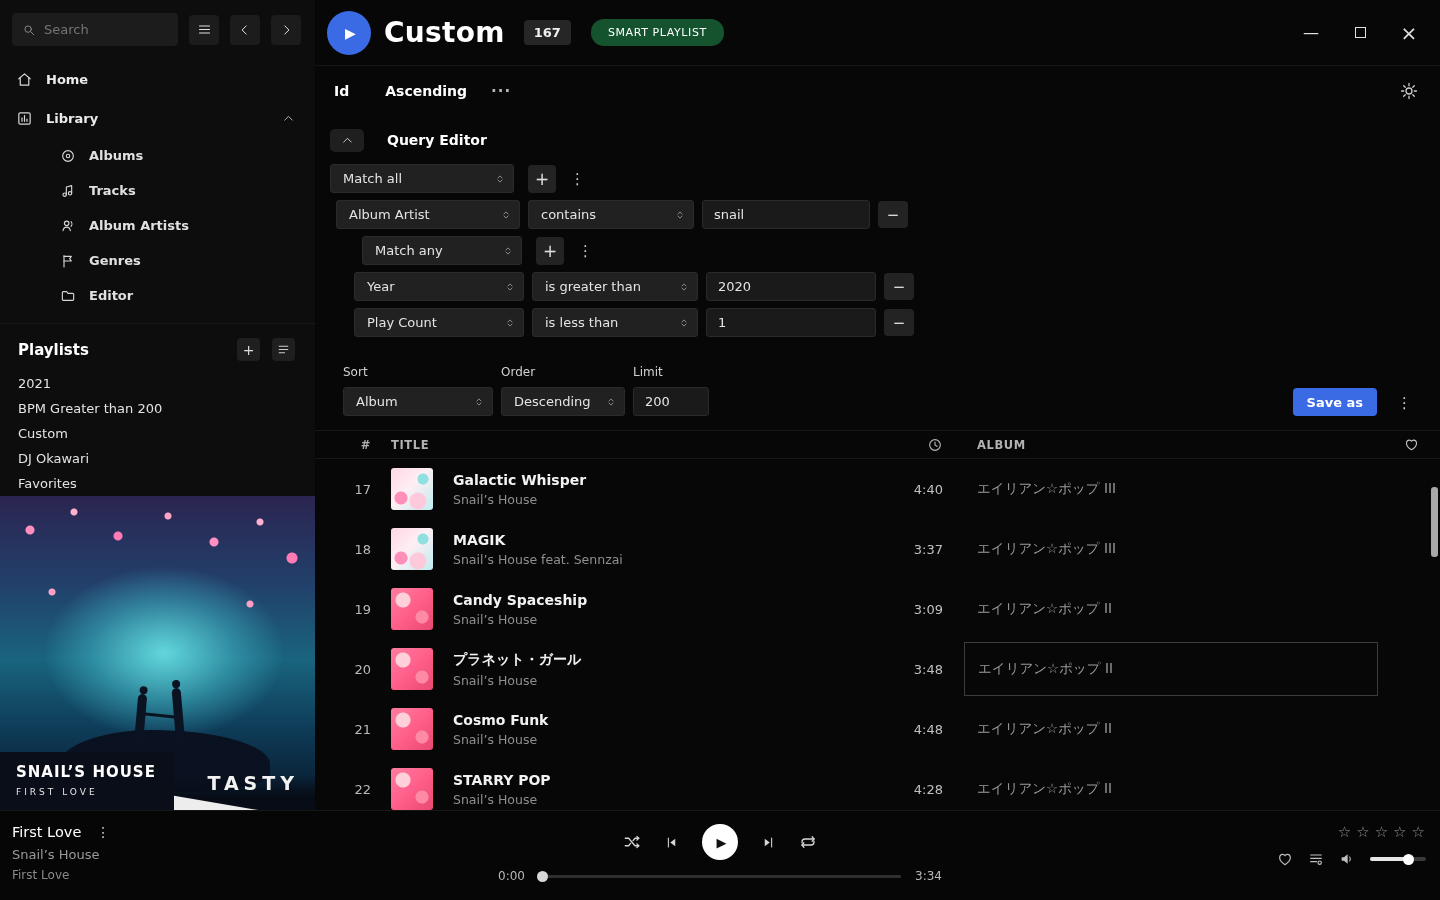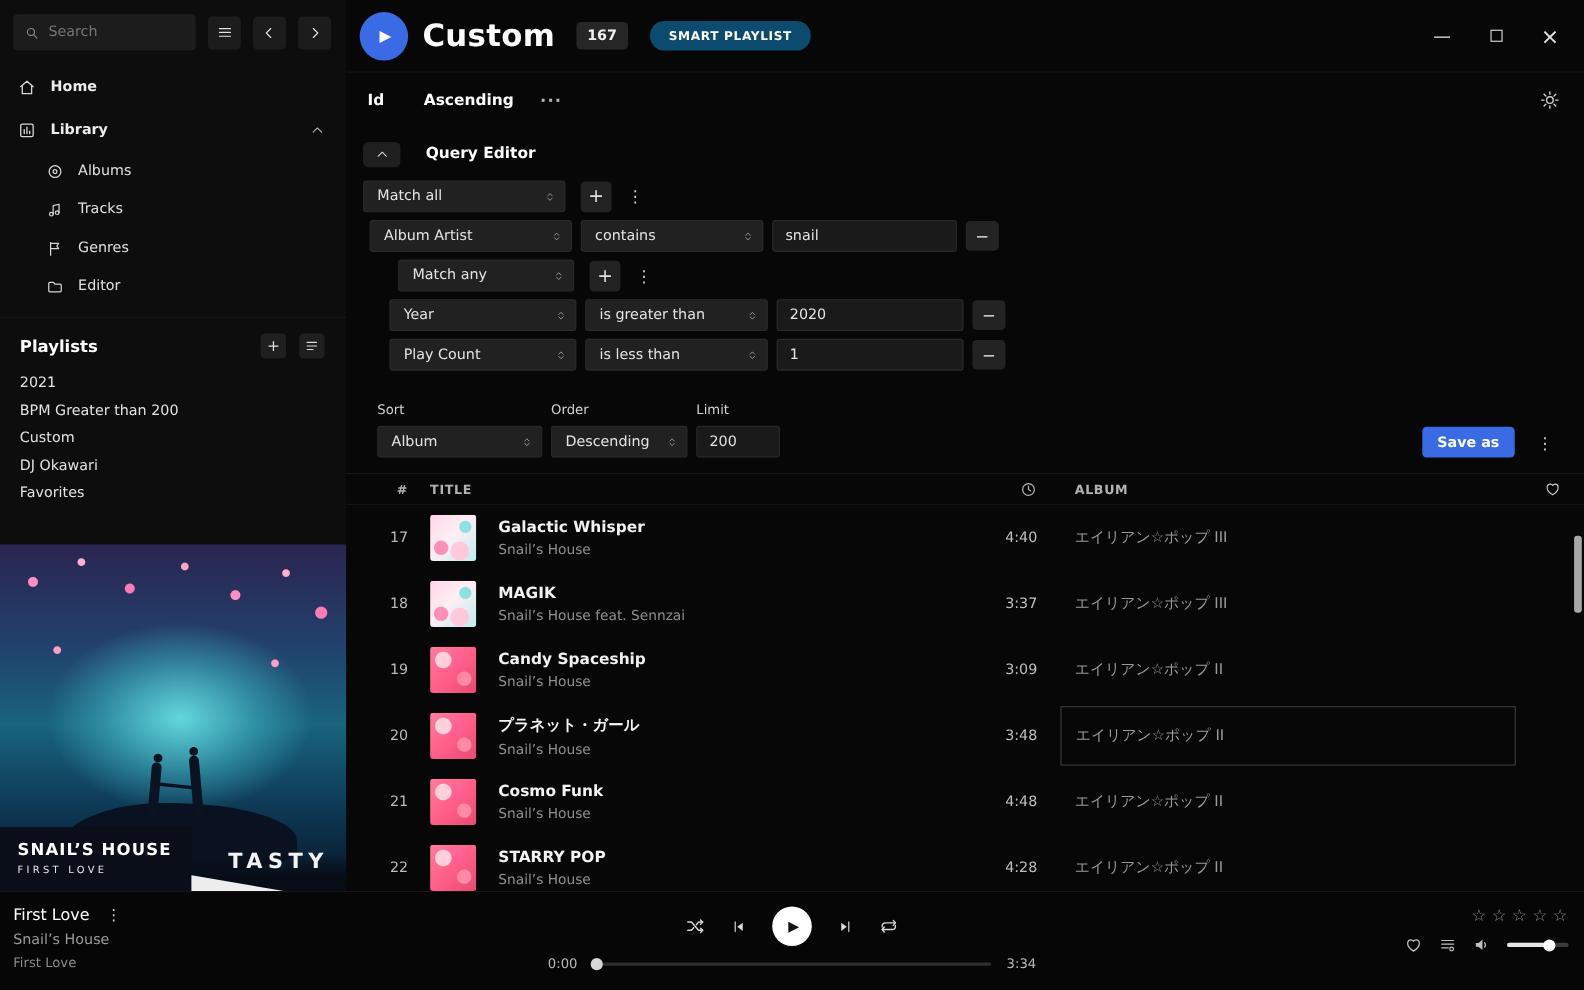--- a/index.html
+++ b/index.html
@@ -17,22 +17,22 @@
   .search-box { width:166px; height:33px; background:#1c1c1c; border-radius:4px;
                 display:flex; align-items:center; gap:8px; padding:0 10px; color:#8a8a8a; }
   .search-box input { flex:1; min-width:0; background:transparent; border:none; outline:none;
                       color:#cfcfcf; font-size:13px; font-family:inherit; }
   .icon-btn { width:30px; height:30px; background:#1c1c1c; border-radius:4px; color:#e2e2e2;
               display:flex; align-items:center; justify-content:center; }
   .nav { margin-top:2px; }
   .nav-item { display:flex; align-items:center; gap:13px; height:39px; padding:0 20px 0 16px;
               font-size:13px; font-weight:bold; color:#ececec; cursor:pointer; }
   .nav-item .chev-right-space { margin-left:auto; color:#bdbdbd; }
-  .nav-sub { display:flex; align-items:center; gap:13px; height:35px; padding-left:42px;
-             font-size:13px; font-weight:normal; color:#e0e0e0; cursor:pointer; }
+  .nav-sub { display:flex; align-items:center; gap:13px; height:35px; padding-left:60px;
+             font-size:13px; font-weight:bold; color:#e0e0e0; cursor:pointer; }
   .nav-icon { color:#d6d6d6; }
   .playlists-section { border-top:1px solid #191919; margin-top:10px; }
   .playlists-head { display:flex; align-items:center; padding:14px 20px 10px 18px;gap:17px; }
   .playlists-head h2 { font-size:15px; font-weight:bold; color:#fff; }
   .pl-btns { margin-left:auto; display:flex; gap:12px; }
   .small-btn { width:23px; height:23px; background:#1f1f1f; border-radius:4px; color:#ddd;
                display:flex; align-items:center; justify-content:center; font-size:14px; }
   .playlist-item { height:25px; display:flex; align-items:center; padding-left:18px;
                    font-size:13px; color:#e3e3e3; cursor:pointer; }
 
@@ -73,22 +73,22 @@
   
   .main { background:#070707; position:relative; overflow:hidden; }
   .main-header { height:66px; display:flex; align-items:center; padding:0 22px 0 12px;
                  border-bottom:1px solid #151515; }
   .play-circle { width:44px; height:44px; border-radius:50%; background:var(--accent); color:#fff;
                  display:flex; align-items:center; justify-content:center; font-size:14px;
                  padding-left:3px; flex:0 0 44px; }
   .page-title { font-size:28px; font-weight:bold; margin-left:13px; letter-spacing:0.3px; }
   .count-badge { margin-left:19px; background:#262626; border-radius:4px; padding:5px 10px;
                  font-size:13px; font-weight:bold; color:#f0f0f0; }
-  .smart-badge { margin-left:20px; background:#0c4a6e; border-radius:13px; padding:7px 17px;
-                 font-size:11px; font-weight:bold; letter-spacing:0.6px; color:#fff; }
+  .smart-badge { margin-left:20px; background:#14532d; border-radius:13px; padding:7px 17px;
+                 font-size:11px; font-weight:normal; letter-spacing:0.6px; color:#fff; }
   .win-controls { margin-left:auto; display:flex; align-items:center; gap:31px; color:#e0e0e0; }
   .win-btn { font-size:16px; line-height:1; display:flex; align-items:center; justify-content:center;
              width:18px; height:18px; }
   .win-box { width:11px; height:11px; border:1.5px solid #e0e0e0; display:block; }
   .win-close { font-size:20px; }
 
   .subheader { display:flex; align-items:center; padding:16px 22px 8px 19px; }
   .sub-sort, .sub-dir { font-size:14px; font-weight:bold; color:#fff; }
   .sub-dir { margin-left:36px; }
   .sub-more { margin-left:24px; color:#b5b5b5; font-size:15px; font-weight:bold; letter-spacing:1px; }
@@ -241,20 +241,28 @@
       <div class="nav-sub">
         <svg class="i nav-icon" width="16" height="16" viewBox="0 0 24 24">
             <path d="M9.5 17.5V6l8-2v11.5"></path>
             <circle cx="7" cy="17.5" r="2.5"></circle>
             <circle cx="15" cy="15.5" r="2.5"></circle>
           </svg>
         <span>Tracks</span>
       </div>
       <div class="nav-sub">
         <svg class="i nav-icon" width="16" height="16" viewBox="0 0 24 24">
+            <circle cx="10" cy="8" r="3.4"></circle>
+            <path d="M4.5 19c.6-3.4 2.8-5.3 5.5-5.3s4.9 1.9 5.5 5.3"></path>
+            <path d="M16.5 5.5c1.8 1.8 1.8 5.2 0 7"></path>
+          </svg>
+        <span>Album Artists</span>
+      </div>
+      <div class="nav-sub">
+        <svg class="i nav-icon" width="16" height="16" viewBox="0 0 24 24">
             <path d="M6 21V4"></path>
             <path d="M6 5h11l-2.5 3.5L17 12H6"></path>
           </svg>
         <span>Genres</span>
       </div>
       <div class="nav-sub">
         <svg class="i nav-icon" width="16" height="16" viewBox="0 0 24 24">
             <path d="M3.5 7A1.5 1.5 0 015 5.5h5l2 2.5h7A1.5 1.5 0 0120.5 9.5V17a1.5 1.5 0 01-1.5 1.5H5A1.5 1.5 0 013.5 17z"></path>
           </svg>
         <span>Editor</span>

